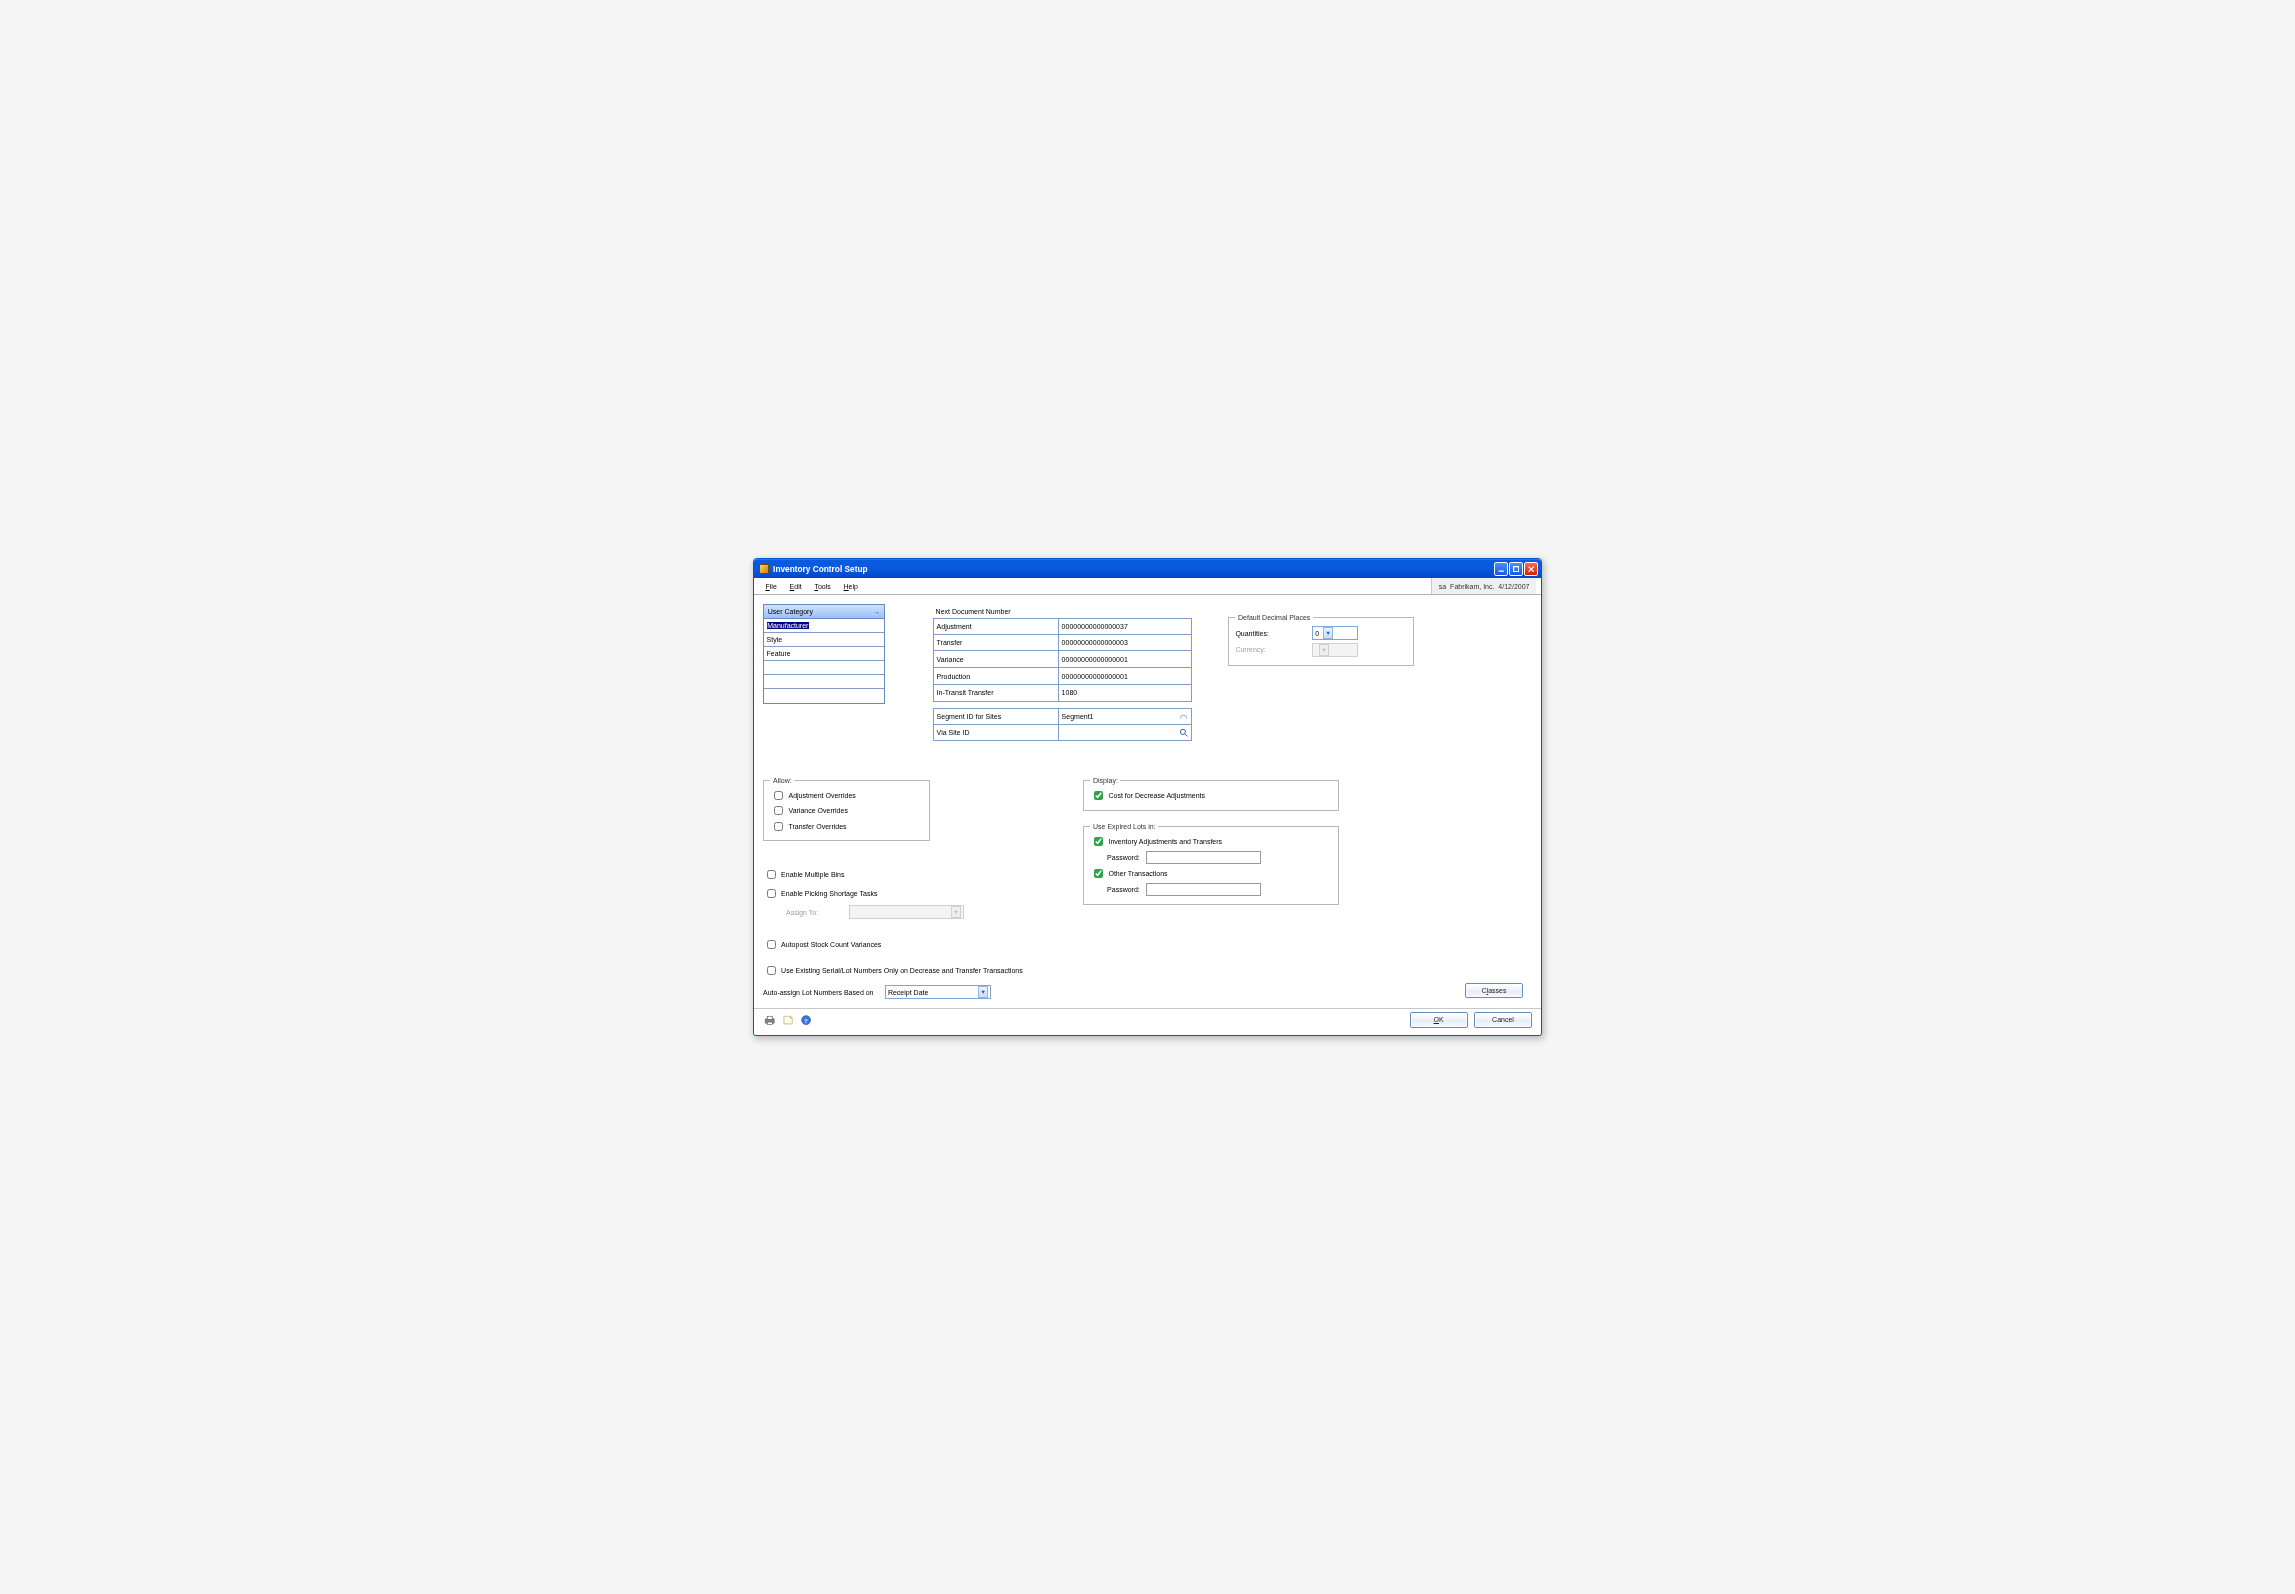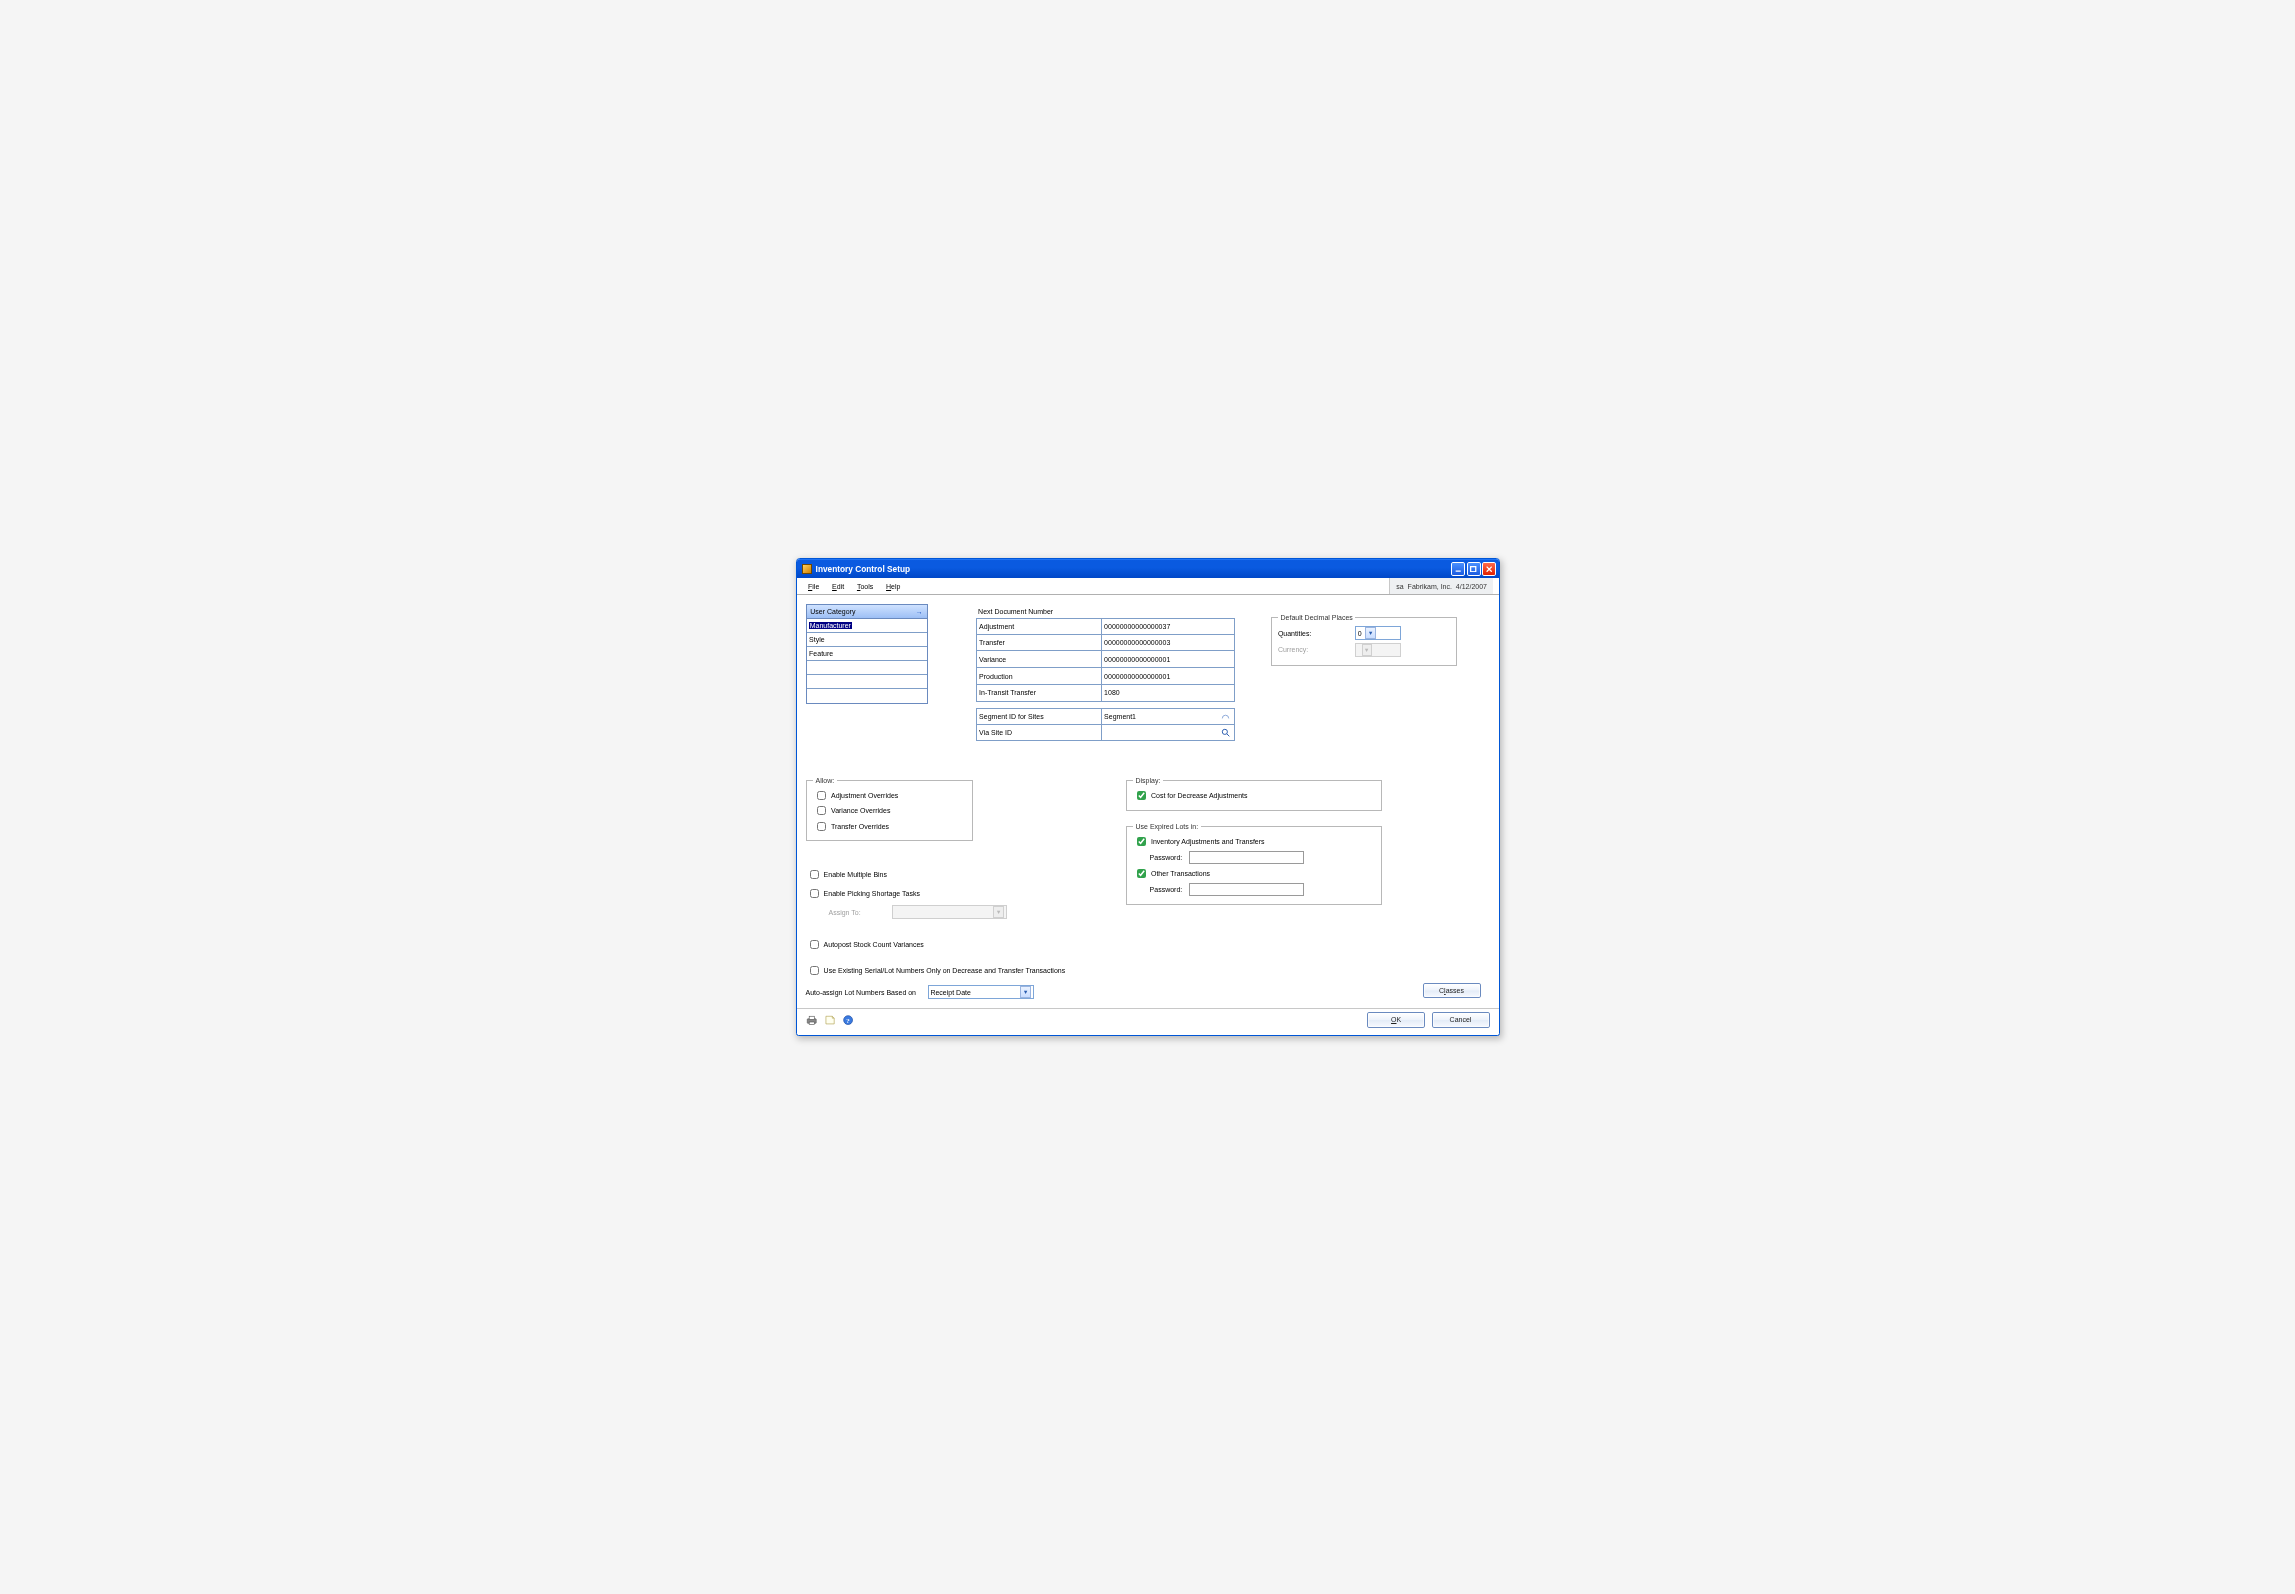--- a/index.html
+++ b/index.html
@@ -7,21 +7,21 @@
     margin: 0;
     background: #f5f5f5;
     font-family: Tahoma, Verdana, sans-serif;
     font-size: 7px;
     display: flex;
     align-items: center;
     justify-content: center;
     height: 100vh;
   }
   .window {
-    width: 704px;
+    width: 789px;
     background: #fff;
     border: 1.9px solid #0056d6;
     border-radius: 3.8px 3.8px 2.6px 2.6px;
     box-shadow: 1.3px 2.6px 7.7px rgba(0,0,0,.25);
     overflow: hidden;
   }
   .titlebar {
     background: linear-gradient(to bottom, #2a80ff 0%, #0a5ae0 8%, #0a5ae0 45%, #0048c8 100%);
     color: #fff;
     height: 19px;

